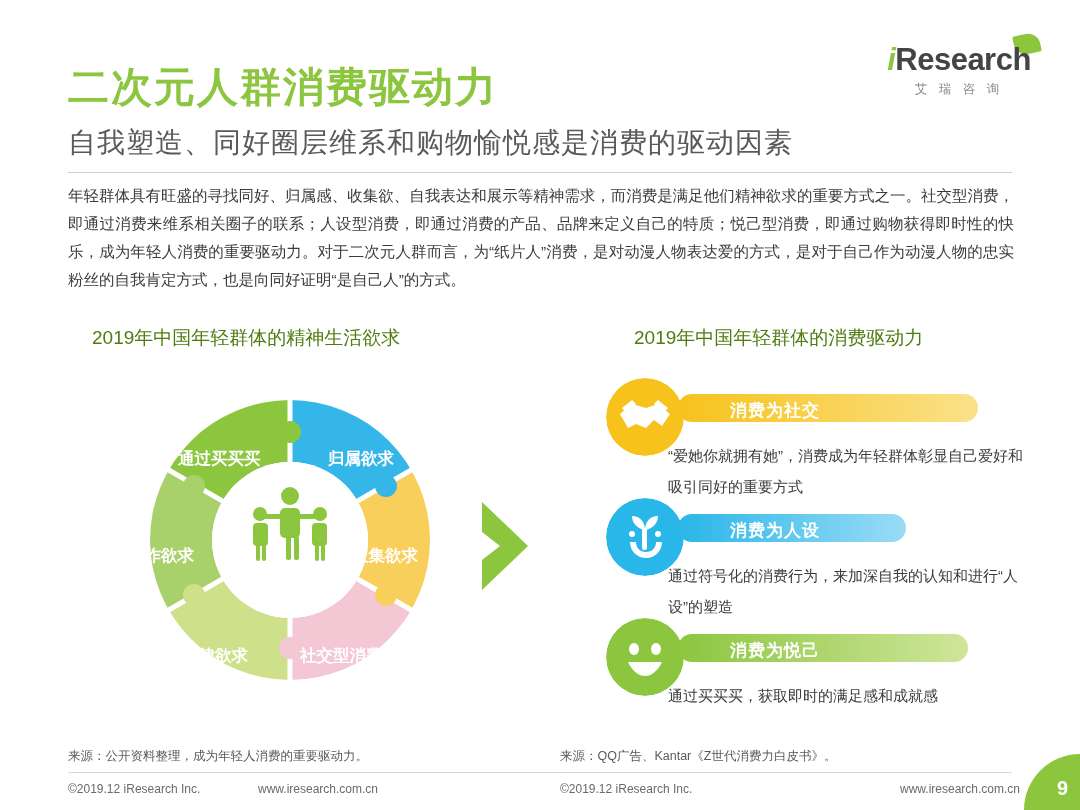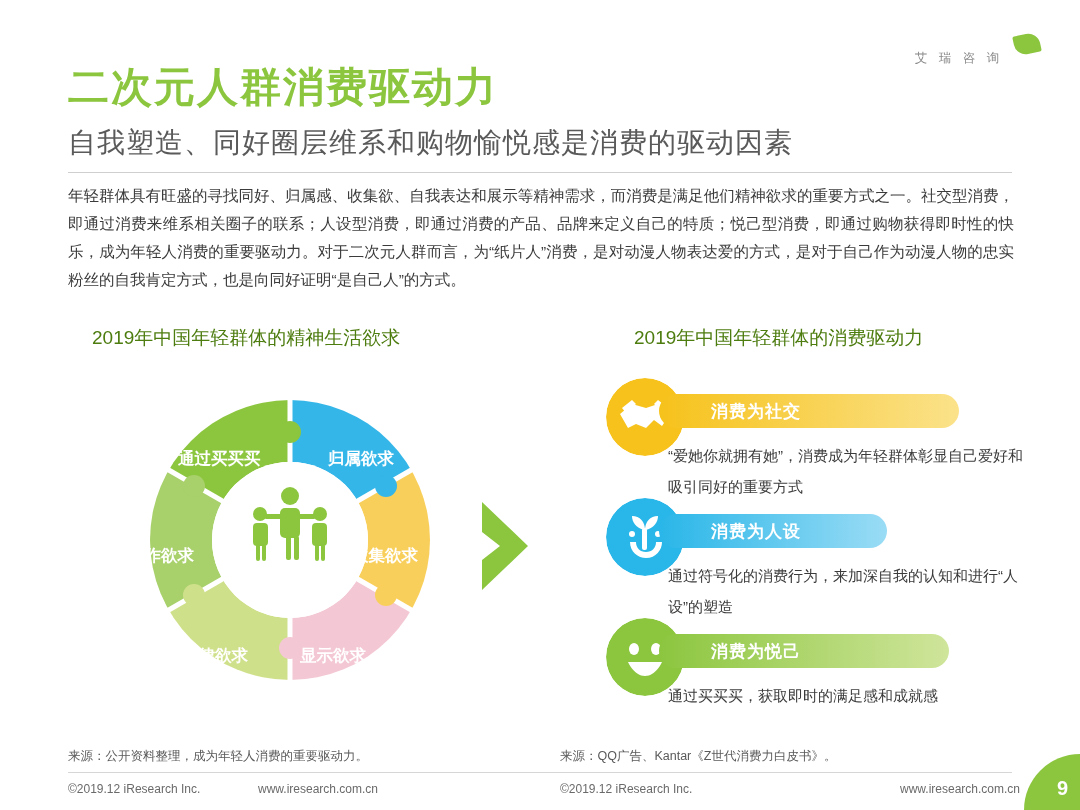--- a/index.html
+++ b/index.html
@@ -41,22 +41,22 @@
   #lbl-3 { left:160px; top:255px; }  
   #lbl-4 { left:42px; top:255px; }   
   #lbl-5 { left:-12px; top:155px; }  
 
   
   #arrow { position:absolute; left:478px; top:498px; width:58px; height:96px; }
 
   
   .ritem { position:absolute; width:420px; }
   .ricon { position:absolute; left:0; top:0; width:78px; height:78px; border-radius:50%; }
-  .rpill { position:absolute; left:53px; top:16px; height:34px; border-radius:17px;
-           display:flex; align-items:center; }
+  .rpill { position:absolute; left:72px; top:16px; height:28px; border-radius:17px;
+           display:flex; align-items:flex-end; }
   .rpill span { color:#fff; font-size:17px; font-weight:bold; padding-left:52px; letter-spacing:1px;}
   .rdesc { position:absolute; left:62px; top:62px; width:362px; font-size:15px; line-height:31px; color:#3b3b3b; }
 
   #item-0 { left:606px; top:378px; }
   #item-1 { left:606px; top:498px; }
   #item-2 { left:606px; top:618px; }
 
   
   #src-left  { position:absolute; left:68px; top:748px; font-size:12.5px; color:#5a5a5a; }
   #src-right { position:absolute; left:560px; top:748px; font-size:12.5px; color:#5a5a5a; }
@@ -69,20 +69,21 @@
   
   #pagenum-bg { position:absolute; right:0; bottom:0; width:56px; height:56px;
                 background:#8cc63f; border-radius:56px 0 0 0; }
   #pagenum { position:absolute; right:12px; bottom:10px; font-size:20px; color:#fff; font-weight:bold; }
 </style>
 </head>
 <body>
 
 <div id="logo-swoosh"></div>
 <div id="logo-area">
+  <div id="logo-text"><span class="i">i</span><span>Research</span></div>
   <div id="logo-sub">艾 瑞 咨 询</div>
 </div>
 
 <div id="h1">二次元人群消费驱动力</div>
 <div id="h2">自我塑造、同好圈层维系和购物愉悦感是消费的驱动因素</div>
 <div id="rule"></div>
 <div id="para">年轻群体具有旺盛的寻找同好、归属感、收集欲、自我表达和展示等精神需求，而消费是满足他们精神欲求的重要方式之一。社交型消费，即通过消费来维系相关圈子的联系；人设型消费，即通过消费的产品、品牌来定义自己的特质；悦己型消费，即通过购物获得即时性的快乐，成为年轻人消费的重要驱动力。对于二次元人群而言，为“纸片人”消费，是对动漫人物表达爱的方式，是对于自己作为动漫人物的忠实粉丝的自我肯定方式，也是向同好证明“是自己人”的方式。</div>
 
 <div class="chart-title" id="title-left">2019年中国年轻群体的精神生活欲求</div>
 
@@ -136,21 +137,21 @@
       <rect x="122" y="154" width="4" height="17" rx="2"></rect>
       <circle cx="180" cy="124" r="7"></circle>
       <rect x="172" y="133" width="15" height="23" rx="4"></rect>
       <rect x="175" y="154" width="4" height="17" rx="2"></rect>
       <rect x="181" y="154" width="4" height="17" rx="2"></rect>
     </g>
   </svg>
   <div class="donut-label" id="lbl-0">通过买买买</div>
   <div class="donut-label" id="lbl-1">归属欲求</div>
   <div class="donut-label" id="lbl-2">收集欲求</div>
-  <div class="donut-label" id="lbl-3">显示欲求</div>
+  <div class="donut-label" id="lbl-3">社交型消费</div>
   <div class="donut-label" id="lbl-4">自律欲求</div>
   <div class="donut-label" id="lbl-5">创作欲求</div>
 </div>
 
 <svg id="arrow" viewBox="0 0 58 96">
   <path d="M4,4 L50,48 L4,92 L4,62 L22,48 L4,34 Z" fill="#8cc63f"></path>
 </svg>
 
 <div class="chart-title" id="title-right">2019年中国年轻群体的消费驱动力</div>
 

